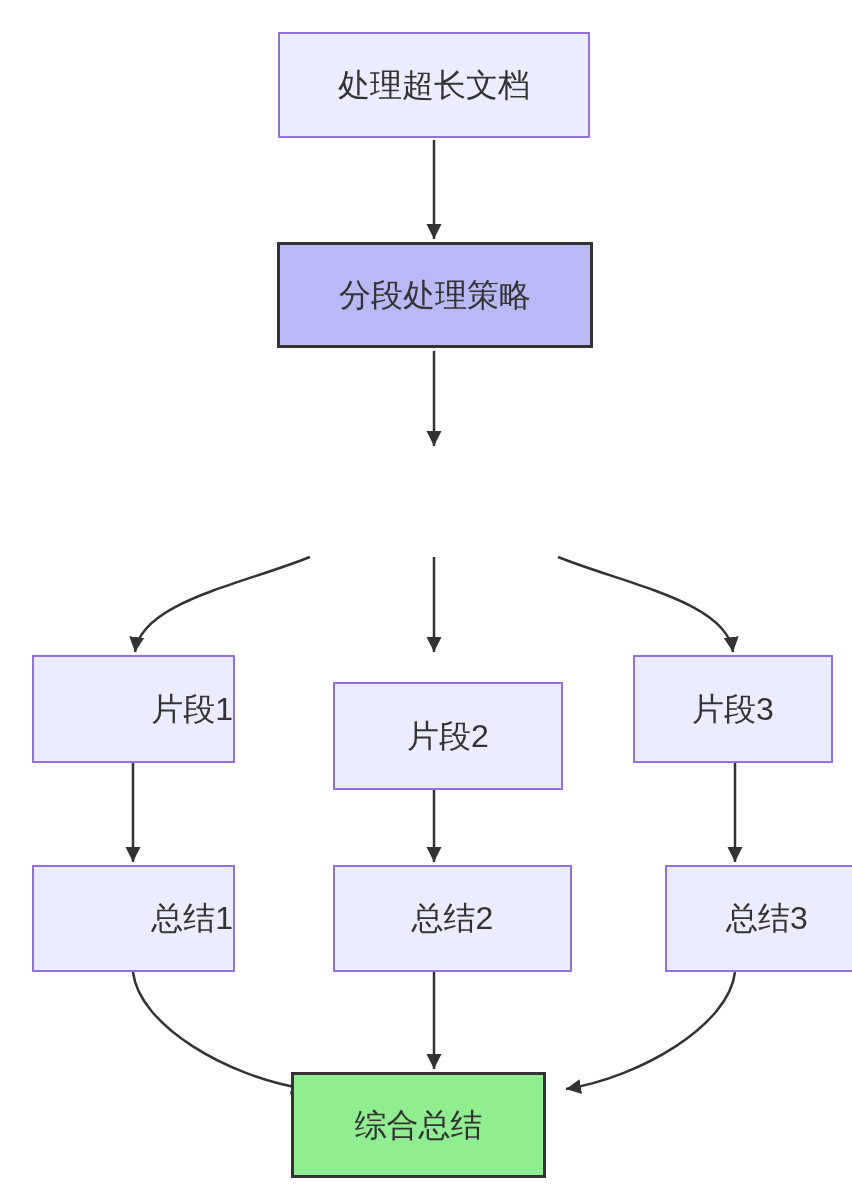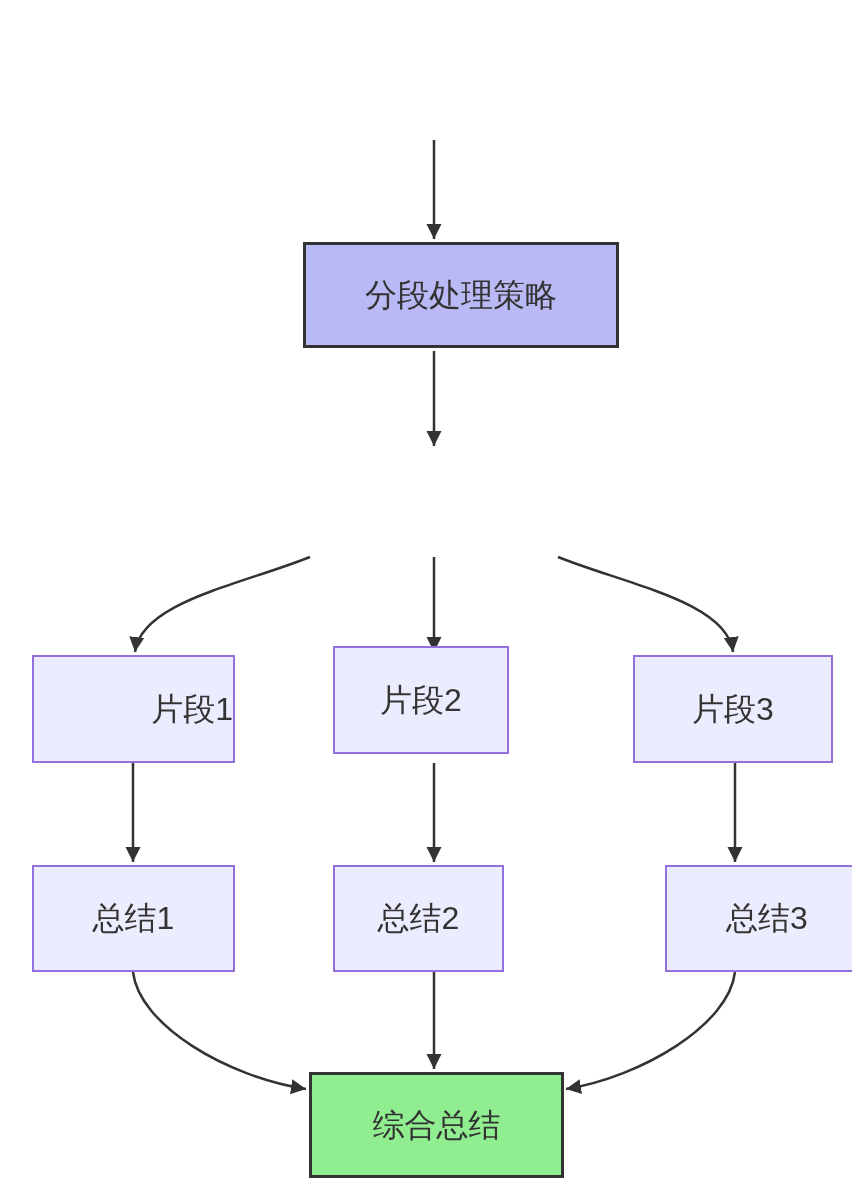--- a/index.html
+++ b/index.html
@@ -46,38 +46,37 @@
     text-align: center;
     background: var(--node-fill);
     border: 2px solid var(--node-border);
     color: var(--text);
     font-size: 32px;
     line-height: 1.2;
   }
   .node.highlight {
     background: var(--highlight-fill);
     border: 3.5px solid var(--highlight-border);
-    margin-left: 26px;
   }
   .node.result {
     background: var(--result-fill);
     border: 3.5px solid var(--result-border);
   }
 
   
   .n-process  { left: 278px; top:   32px; width: 312px; height: 106px; }
   .n-strategy { left: 277px; top:  242px; width: 316px; height: 106px; }
   .n-original { left: 310px; top:  449px; width: 248px; height: 107px; }
   .n-frag1    { left:  32px; top:  655px; width: 203px; height: 108px; justify-content: flex-end; }
-  .n-frag2    { left: 333px; top:  646px; width: 176px; height: 108px; justify-content: center; }
+  .n-frag2    { left: 333px; top:  682px; width: 230px; height: 108px; justify-content: center; }
   .n-frag3    { left: 633px; top:  655px; width: 200px; height: 108px; }
-  .n-sum1     { left:  32px; top:  865px; width: 203px; height: 107px; }
-  .n-sum2     { left: 333px; top:  865px; width: 171px; height: 107px; }
+  .n-sum1     { left:  32px; top:  865px; width: 203px; height: 107px; justify-content: flex-end; }
+  .n-sum2     { left: 333px; top:  865px; width: 239px; height: 107px; }
   .n-sum3     { left: 633px; top:  865px; width: 204px; height: 107px; margin-left: 32px; }
-  .n-final    { left: 309px; top: 1072px; width: 255px; height: 106px; }
+  .n-final    { left: 291px; top: 1072px; width: 255px; height: 106px; }
 </style>
 </head>
 <body>
 
 <div class="canvas">
 
   <svg class="edge-layer" width="852" height="1196" viewBox="0 0 852 1196" xmlns="http://www.w3.org/2000/svg">
     <defs>
       <marker id="arrow" viewBox="0 0 10 10" refX="10" refY="5" markerWidth="6" markerHeight="7" orient="auto">
         <path class="arrow-tip" d="M0,0 L10,5 L0,10 z"></path>
@@ -89,20 +88,23 @@
     <path class="edge" marker-end="url(#arrow)" d="M434,557 L434,652"></path>
     <path class="edge" marker-end="url(#arrow)" d="M558,557 C628,585 727,602 733,652"></path>
     <path class="edge" marker-end="url(#arrow)" d="M133,763 L133,862"></path>
     <path class="edge" marker-end="url(#arrow)" d="M434,763 L434,862"></path>
     <path class="edge" marker-end="url(#arrow)" d="M735,763 L735,862"></path>
     <path class="edge" marker-end="url(#arrow)" d="M133,972 C139,1025 227,1077 306,1089"></path>
     <path class="edge" marker-end="url(#arrow)" d="M434,972 L434,1069"></path>
     <path class="edge" marker-end="url(#arrow)" d="M735,972 C729,1025 641,1077 566,1089"></path>
   </svg>
 
+  <div class="node n-process">
+    <span>处理超长文档</span>
+  </div>
 
   <div class="node highlight n-strategy">
     <span>分段处理策略</span>
   </div>
 
 
   <div class="node n-frag1">
     <span>片段1</span>
   </div>
 

